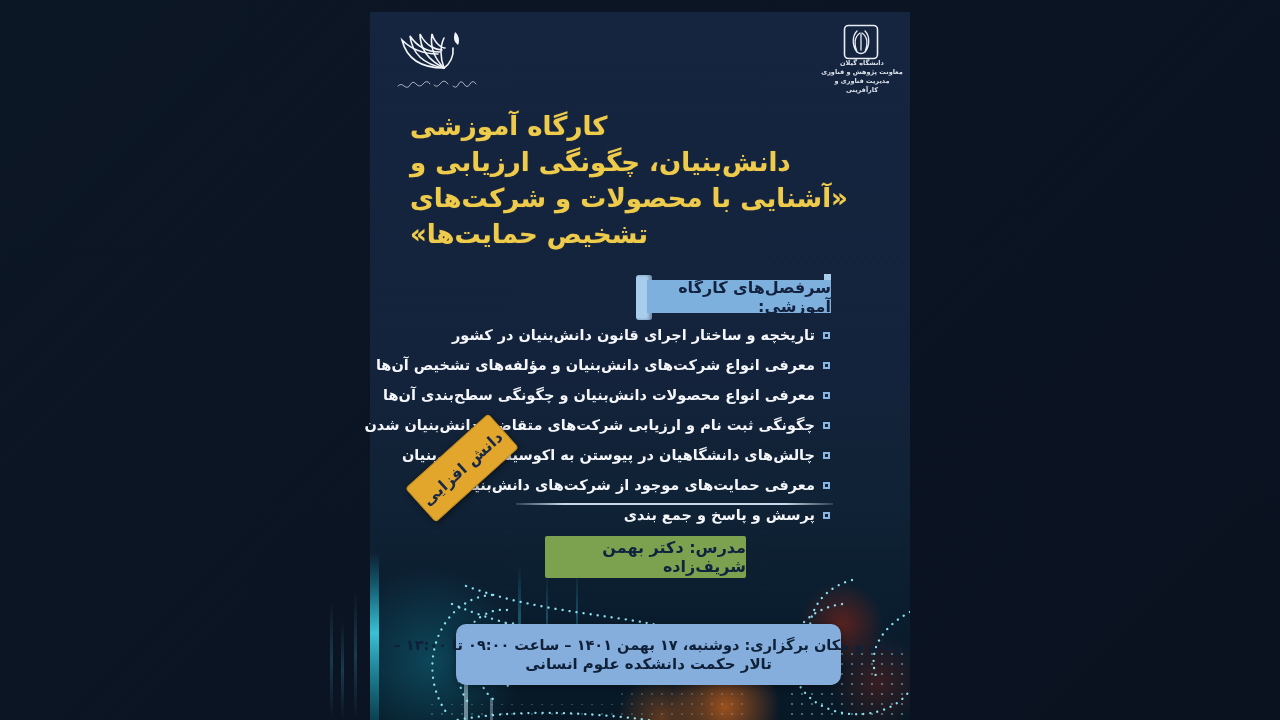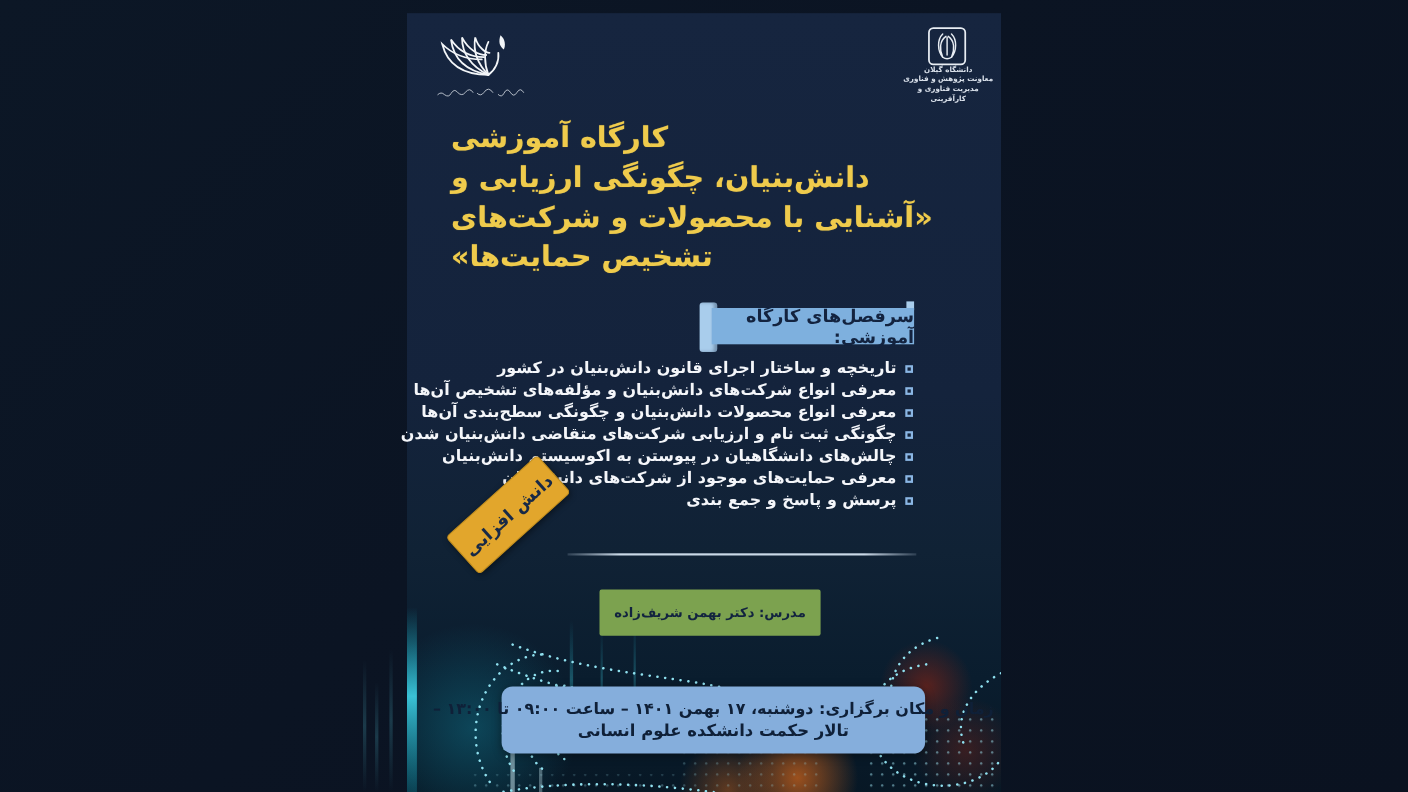--- a/index.html
+++ b/index.html
@@ -29,38 +29,38 @@
     text-shadow:0 0 1px rgba(239,203,76,.4); }
   
   #banner-strip { left:266px; top:263px; width:16px; height:45px; background:#a9cdec;
     border-radius:3px; box-shadow:inset -3px 0 3px rgba(20,40,70,.35); }
   #banner-notch { left:454px; top:262px; width:7px; height:8px; background:#a9cdec; }
   #banner-main { left:277px; top:268px; width:184px; height:33px; background:#7EB0DE;
     display:flex; align-items:center; justify-content:center;
     color:#13233f; font-size:16px; font-weight:700; direction:rtl; }
   
   #topics { left:85px; top:313px; width:377px; display:flex; flex-direction:column;
-    gap:0; direction:rtl; }
+    gap:10px; direction:rtl; }
   .topic-row { display:flex; align-items:center; height:20px; }
   .topic-sq { flex:0 0 auto; width:7px; height:7px; border:2px solid #8ab6e4;
     margin-left:8px; margin-right:2px; }
   .topic-label { color:#f4f6fa; font-size:14.5px; font-weight:700; white-space:nowrap; }
   
   #badge { left:36px; top:433px; width:112px; height:46px; background:#E2A62C;
     border:1px solid #c08d1e; border-radius:4px; transform:rotate(-42deg);
     display:flex; align-items:center; justify-content:center;
     color:#172947; font-size:16px; font-weight:700; direction:rtl;
     box-shadow:0 2px 6px rgba(0,0,0,.45); }
   
   #separator { left:146px; top:491px; width:317px; height:2px;
     background:linear-gradient(90deg,rgba(210,228,246,.15),rgba(222,236,250,.9) 15%,rgba(222,236,250,.9) 85%,rgba(210,228,246,.15)); }
   
   #instructor { left:175px; top:524px; width:201px; height:42px; background:#7CA24F;
     border-radius:2px; display:flex; align-items:center; justify-content:center;
-    color:#12233f; font-size:12px; font-weight:700; direction:rtl; }
+    color:#12233f; font-size:16px; font-weight:700; direction:rtl; }
   
   #schedule { left:86px; top:612px; width:385px; height:61px; background:#85AEDC;
     border-radius:10px; display:flex; flex-direction:column; align-items:center;
     justify-content:center; gap:2px; direction:rtl; padding:0 8px;
     box-shadow:0 2px 8px rgba(0,0,0,.35); }
   #schedule .line { color:#0f2038; font-weight:700; white-space:nowrap; }
   #schedule .l1 { font-size:14.5px; }
   #schedule .l2 { font-size:15px; }
   #deco { left:0; top:0; pointer-events:none; }
 </style>

